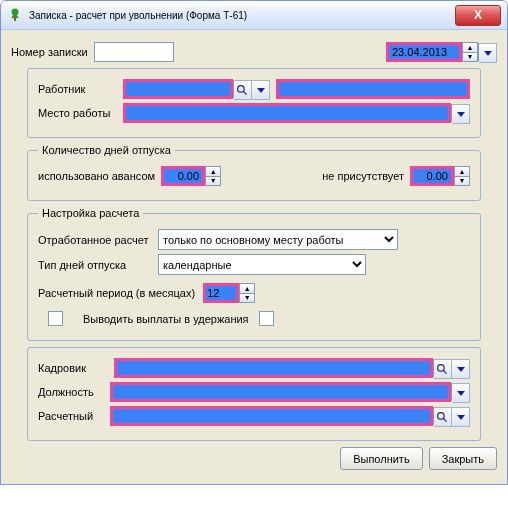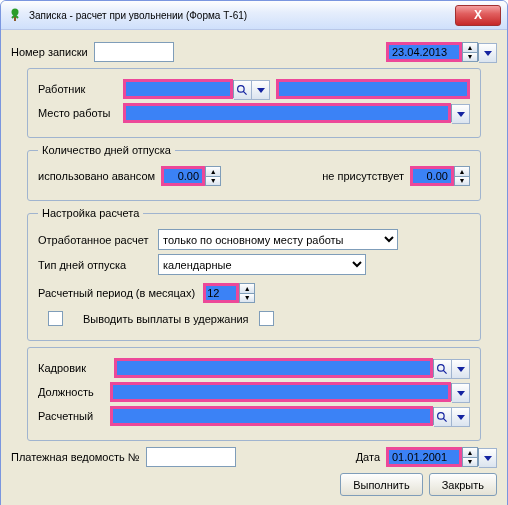--- a/index.html
+++ b/index.html
@@ -182,38 +182,20 @@
                 <line x1="9" y1="9" x2="13" y2="13" stroke="#1423a0" stroke-width="1.5"></line>
               </svg>
             </div>
           <div class="b">
               <span class="arrow down"></span>
             </div>
         </div>
       </div>
     </fieldset>
 
-    <div class="row" style="margin-top:6px">
-      <label>Платежная ведомость №</label>
-      <input type="text" style="width: 90px; margin-left: 6px;" value="">
-      <div class="gap"></div>
-      <label>Дата</label>
-      <div class="fld" style="width:76px;margin-left:6px;padding:0 3px">
-          <span>01.01.2001</span>
-        </div>
-      <div class="spin">
-          <div class="s">▲</div>
-          <div class="s">▼</div>
-        </div>
-      <div class="btn-stack">
-          <div class="b">
-            <span class="arrow down"></span>
-          </div>
-        </div>
-    </div>
 
     <div class="row" style="justify-content:flex-end;margin-top:6px">
       <button class="bot-btn">Выполнить</button>
       <button class="bot-btn">Закрыть</button>
     </div>
 
   </div>
 </div>
 
 </body></html>

